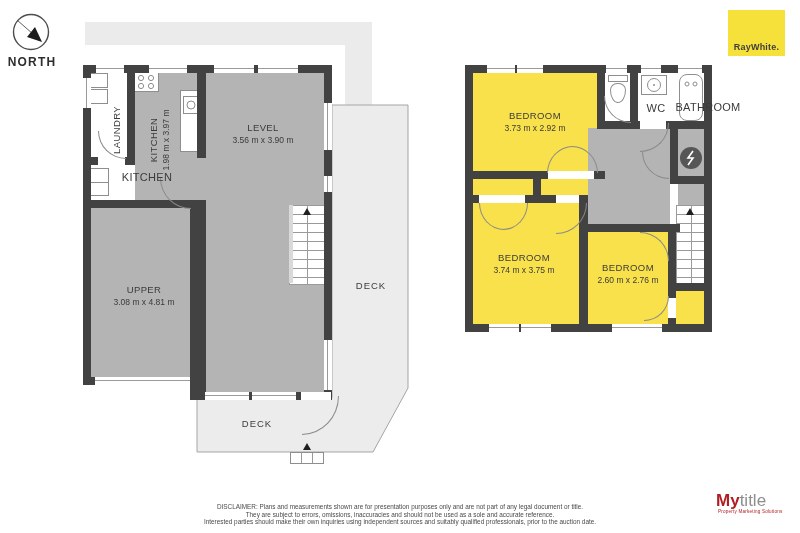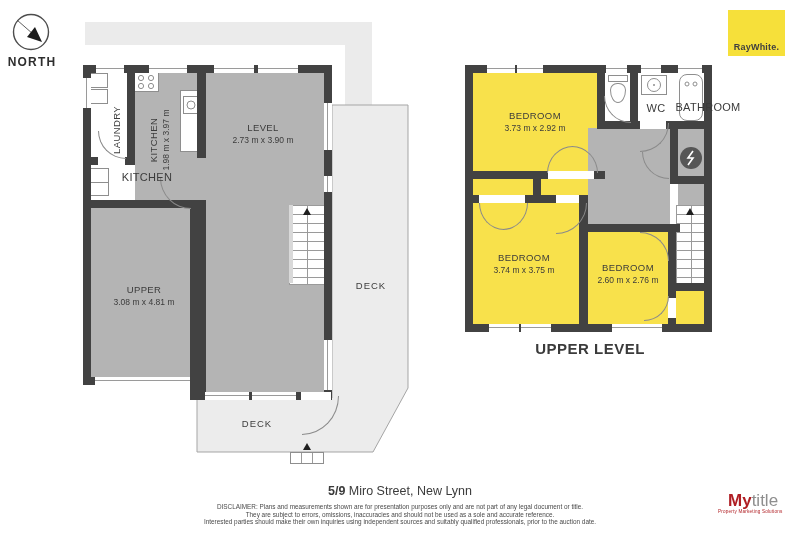--- a/index.html
+++ b/index.html
@@ -37,21 +37,21 @@
   .small-room{font-size:11px;letter-spacing:.3px;margin-left:40px;}
   .addr{position:absolute;left:0;top:484px;width:800px;text-align:center;font-size:12.5px;}
   .addr b{font-weight:bold;}
   .disc{position:absolute;left:0;top:503px;width:800px;text-align:center;
         font-size:6.4px;line-height:7.6px;color:#4a4a4a;}
   .rw-box{position:absolute;left:728px;top:10px;width:57px;height:46px;background:var(--brand_yellow,#f6e03a);}
   .rw-txt{position:absolute;left:0;bottom:4px;width:100%;text-align:center;
           font-size:9px;font-weight:bold;color:#3f3f3f;letter-spacing:.2px;margin-top:12px;}
   .ma{position:absolute;left:716px;top:492px;width:90px;}
   .ma-line{font-size:17px;line-height:17px;}
-  .ma-my{font-weight:bold;color:var(--brand_red,#b01e23);margin-left:12px;}
+  .ma-my{font-weight:bold;color:var(--brand_red,#b01e23);}
   .ma-agent{color:#8e8e8e;}
   .ma-tag{font-size:4.6px;color:var(--brand_red,#b01e23);letter-spacing:.2px;margin-left:2px;}
   .north-lbl{position:absolute;left:6px;top:55px;width:52px;text-align:center;
              font-size:12px;font-weight:bold;letter-spacing:1.2px;color:#2e2e2e;}
 </style>
 </head>
 <body>
 
 <div class="canvas">
 
@@ -137,21 +137,21 @@
   <div class="arc arcBR" style="left:302px;top:396px;width:36px;height:38px"></div>
 
   <div class="lbl vlbl rname" style="left:117px;top:130px">LAUNDRY</div>
   <div class="lbl vlbl" style="left:160px;top:140px">
     <div class="rname">KITCHEN</div>
     <div class="rdims">1.98 m x 3.97 m</div>
   </div>
   <div class="lbl small-room" style="left:107px;top:177px">KITCHEN</div>
   <div class="lbl" style="left:263px;top:134px">
     <div class="rname">LEVEL</div>
-    <div class="rdims">2.73 m x 3.90 m</div>
+    <div class="rdims">3.56 m x 3.90 m</div>
   </div>
   <div class="lbl" style="left:144px;top:296px">
     <div class="rname">UPPER</div>
     <div class="rdims">3.08 m x 4.81 m</div>
   </div>
   <div class="lbl deck-lbl" style="left:371px;top:286px">DECK</div>
   <div class="lbl deck-lbl" style="left:257px;top:424px">DECK</div>
 
   <div class="floor-y" style="left:473px;top:73px;width:126px;height:100px"></div>
   <div class="floor-y" style="left:473px;top:179px;width:62px;height:17px"></div>
@@ -240,23 +240,21 @@
   <div class="lbl" style="left:524px;top:264px">
     <div class="rname">BEDROOM</div>
     <div class="rdims">3.74 m x 3.75 m</div>
   </div>
   <div class="lbl" style="left:628px;top:274px">
     <div class="rname">BEDROOM</div>
     <div class="rdims">2.60 m x 2.76 m</div>
   </div>
   <div class="lbl small-room" style="left:616px;top:108px">WC</div>
   <div class="lbl small-room" style="left:668px;top:107px">BATHROOM</div>
-  <div class="lbl level-title" style="left:590px;top:349px">UPPER LEVEL</div>
-
-  <div class="addr"><b>5/9</b><span> Miro Street, New Lynn</span></div>
+
   <div class="disc">
     <div>DISCLAIMER: Plans and measurements shown are for presentation purposes only and are not part of any legal document or title.</div>
     <div>They are subject to errors, omissions, inaccuracies and should not be used as a sole and accurate reference.</div>
     <div>Interested parties should make their own inquiries using independent sources and suitably qualified professionals, prior to the auction date.</div>
   </div>
 
   <div class="ma">
     <div class="ma-line"><span class="ma-my">My</span><span class="ma-agent">title</span></div>
     <div class="ma-tag">Property Marketing Solutions</div>
   </div>

